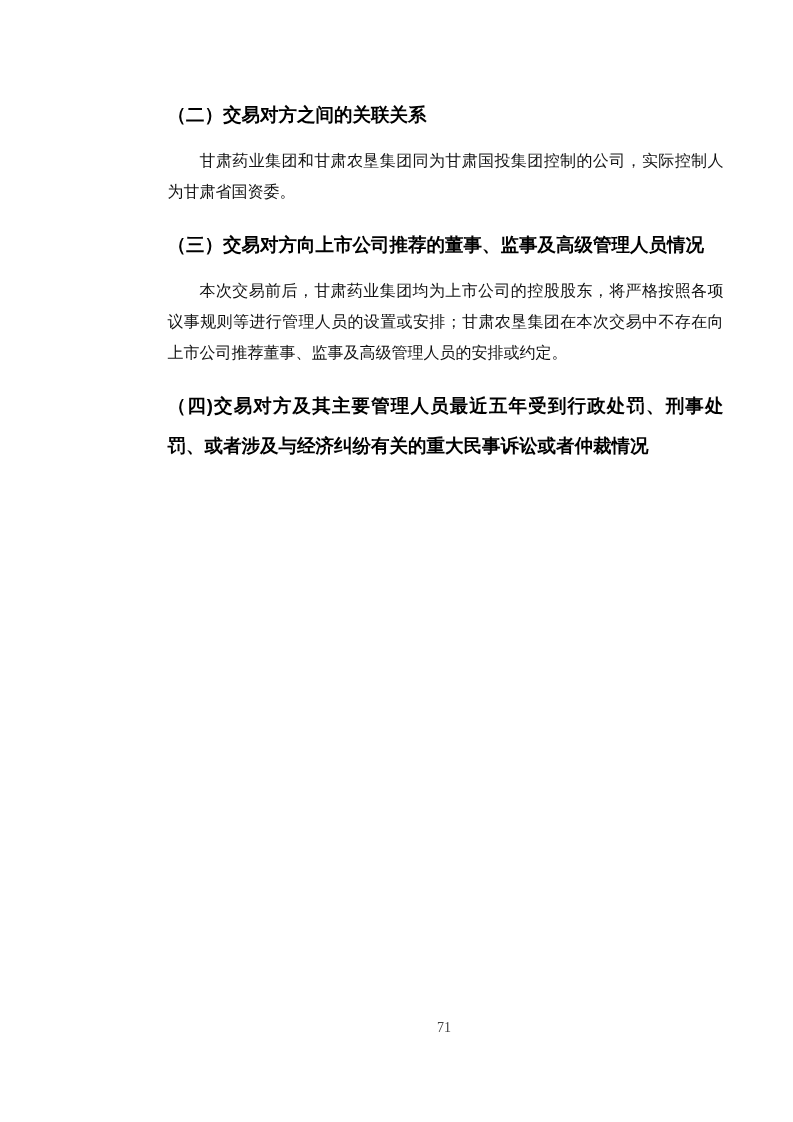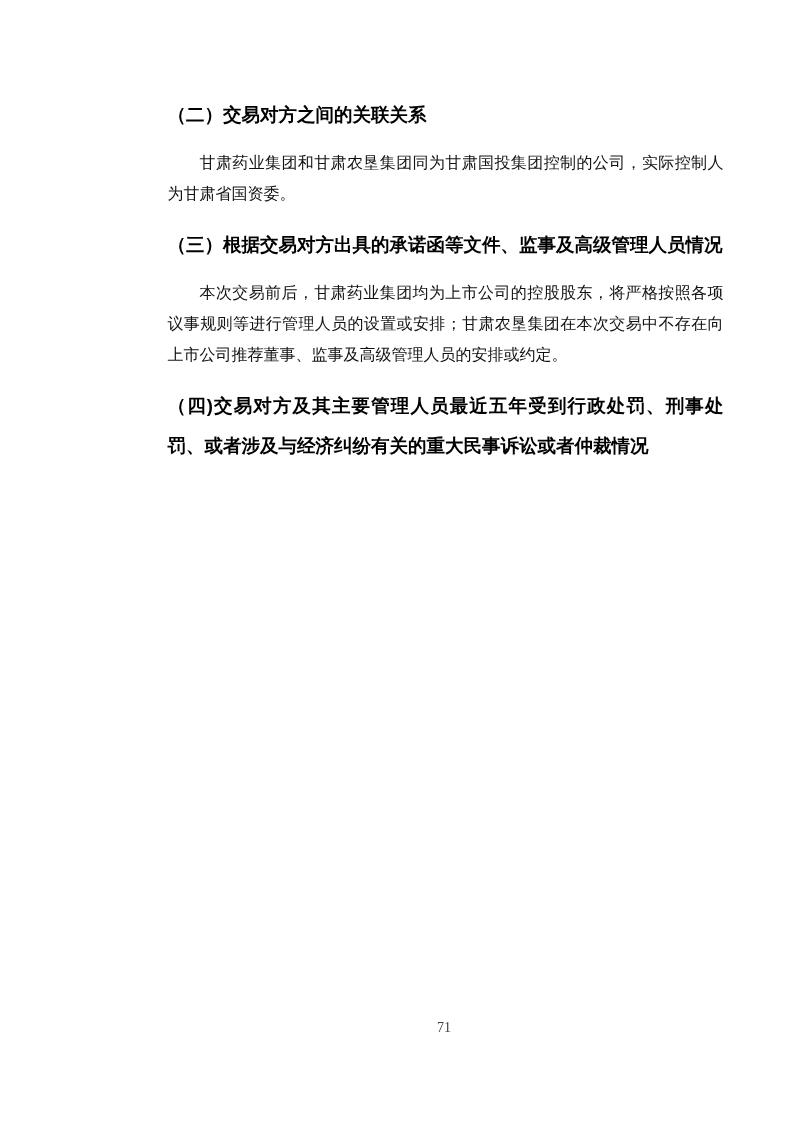--- a/index.html
+++ b/index.html
@@ -23,21 +23,21 @@
     font-family: "Liberation Sans", "DejaVu Sans", sans-serif;
     font-weight: 700;
     font-size: 18.5px;
     line-height: 40px;
     color: #000000;
     text-align: justify;
     text-align-last: left;
     margin-bottom: 12px;
   }
   .para {
-    font-family: Liberation Sans, sans-serif;
+    font-family: Liberation Mono, monospace;
     font-size: 16px;
     line-height: 31px;
     color: #111111;
     text-align: justify;
     text-align-last: left;
     text-indent: 2em;
     margin-bottom: 16px;
   }
   .page-number {
     position: absolute;
@@ -55,21 +55,21 @@
 
 <div class="page">
   <div class="content">
 
     <section>
       <h2 class="heading">（二）交易对方之间的关联关系</h2>
       <p class="para">甘肃药业集团和甘肃农垦集团同为甘肃国投集团控制的公司，实际控制人为甘肃省国资委。</p>
     </section>
 
     <section>
-      <h2 class="heading">（三）根据交易对方出具的承诺函等文件、监事及高级管理人员情况</h2>
+      <h2 class="heading">（三）交易对方向上市公司推荐的董事、监事及高级管理人员情况</h2>
       <p class="para">本次交易前后，甘肃药业集团均为上市公司的控股股东，将严格按照各项议事规则等进行管理人员的设置或安排；甘肃农垦集团在本次交易中不存在向上市公司推荐董事、监事及高级管理人员的安排或约定。</p>
     </section>
 
     <section>
       <h2 class="heading">（四)交易对方及其主要管理人员最近五年受到行政处罚、刑事处罚、或者涉及与经济纠纷有关的重大民事诉讼或者仲裁情况</h2>
     </section>
 
 
   </div>
 

